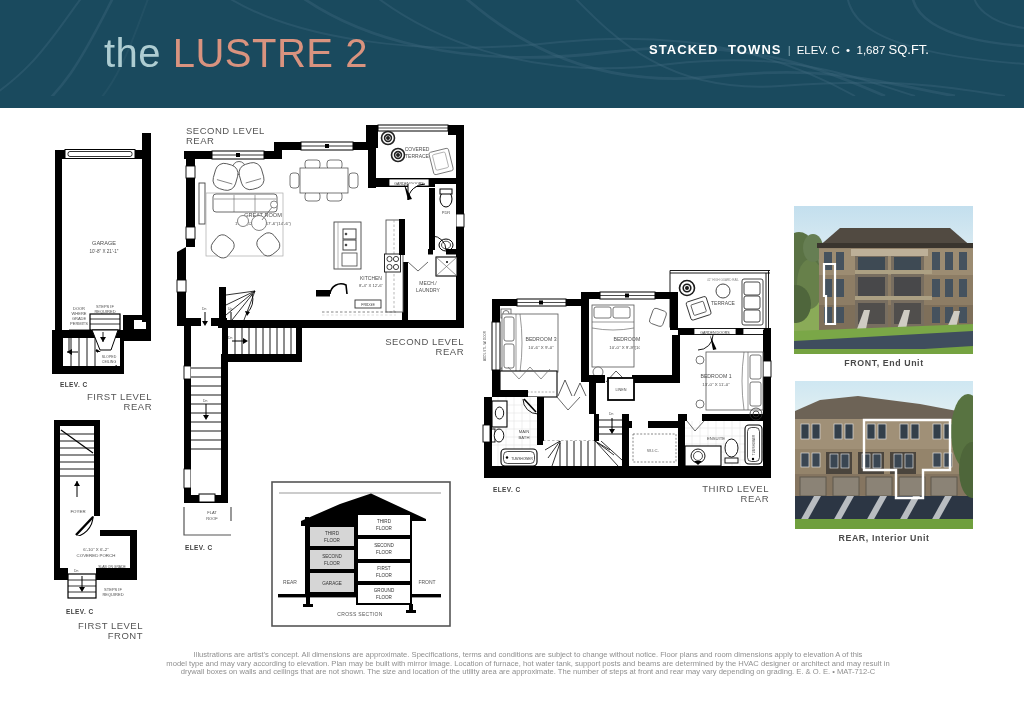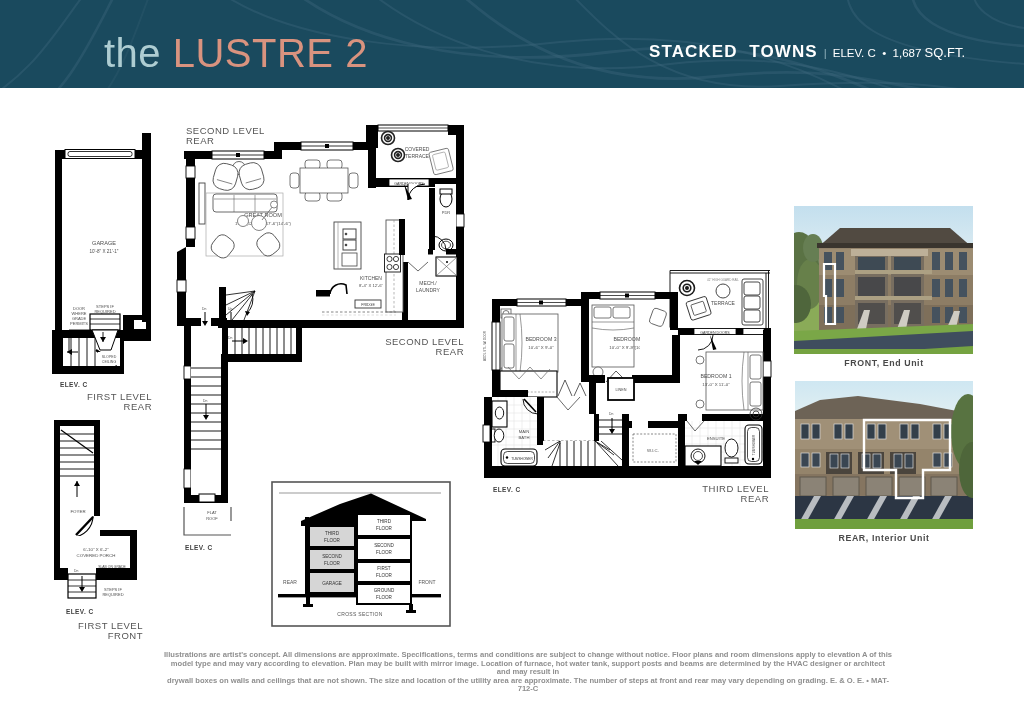--- a/index.html
+++ b/index.html
@@ -1,25 +1,25 @@
 <!DOCTYPE html>
 <html><head>
 <meta charset="utf-8">
 <style>
   html,body{margin:0;padding:0;}
   body{width:1024px;height:701px;background:#ffffff;font-family:"Liberation Sans",sans-serif;overflow:hidden;position:relative;}
-  .hdr{position:absolute;left:0;top:0;width:1024px;height:88px;background:#1a4a5e;overflow:hidden;}
+  .hdr{position:absolute;left:0;top:0;width:1024px;height:108px;background:#1a4a5e;overflow:hidden;}
   .hdr .title{position:absolute;left:104px;top:31px;font-size:40px;letter-spacing:0.5px;white-space:nowrap;}
   .hdr .title .the{color:#aecdd2;}
   .hdr .title .lustre{color:#d9937f;}
   .hdr .sub{position:absolute;left:649px;top:41.5px;font-size:11.5px;color:#fff;white-space:nowrap;}
-  .hdr .sub b{font-size:17px;letter-spacing:1.1px;font-weight:bold;}
+  .hdr .sub b{font-size:13px;letter-spacing:1.1px;font-weight:bold;}
   .hdr .sub .pipe{color:#8fb0ba;padding:0 6px;font-weight:normal;}
   .hdr .sub .sq{font-size:13px;}
-  .foot{position:absolute;left:164px;top:651px;width:728px;font-size:7.6px;line-height:8.6px;color:#8f8f8f;text-align:center;font-weight:bold;}
+  .foot{position:absolute;left:164px;top:651px;width:728px;font-size:7.6px;line-height:8.6px;color:#8f8f8f;text-align:center;}
   svg text{font-family:"Liberation Sans",sans-serif;}
 </style>
 </head>
 <body>
 
 <div class="hdr">
 
 <svg width="1024" height="96" style="position:absolute;left:0;top:0">
   <g fill="none" stroke="#3e6a7d" stroke-opacity="0.38" stroke-width="2">
     <path d="M-30,110 C40,70 55,30 95,-20"></path>

